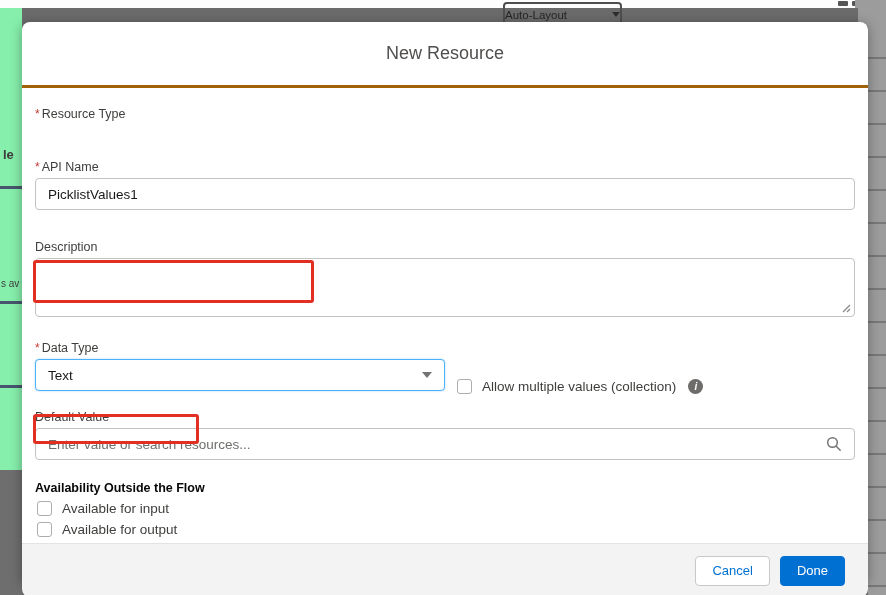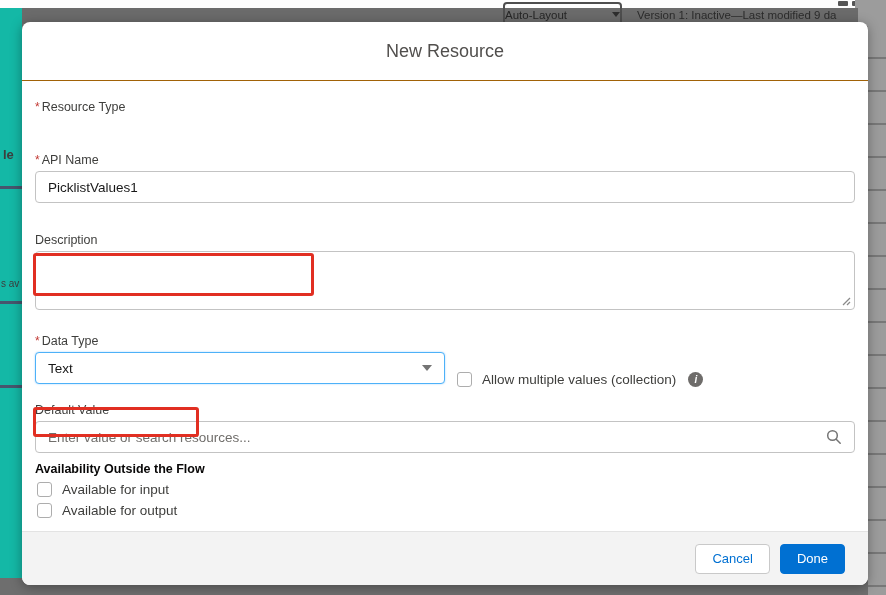--- a/index.html
+++ b/index.html
@@ -19,22 +19,22 @@
   .top-dash { position: absolute; background: #555; height: 5px; border-radius: 1px; }
   .topright-block {
     position: absolute; left: 855px; top: 0; width: 31px; height: 26px;
     background: #9c9c9c;
   }
   .right-strip {
     position: absolute; left: 868px; top: 26px; width: 18px; height: 569px;
     background: repeating-linear-gradient(#9c9c9c 0 31px, #787878 31px 33px);
   }
   .left-strip {
-    position: absolute; left: 0; top: 8px; width: 22px; height: 570px;
-    background: #14b8a6; overflow: hidden;
+    position: absolute; left: 0; top: 8px; width: 22px; height: 462px;
+    background: #86efac; overflow: hidden;
   }
   .left-frag { position: absolute; color: #3d3d3d; }
   .frag-0 { left: 3px; top: 139px; font-size: 13px; font-weight: bold; }
   .frag-1 { left: 5px; top: 237px; font-size: 15px; padding-left: 28px; }
   .frag-2 { left: 1px; top: 270px; font-size: 10px; }
   .left-line { position: absolute; left: 0; width: 22px; height: 3px; background: #47566e; }
   .lline-0 { top: 178px; }
   .lline-1 { top: 293px; }
   .lline-2 { top: 377px; }
 
@@ -59,23 +59,23 @@
   }
 
   
   .modal {
     position: absolute; left: 22px; top: 22px; width: 846px; height: 563px;
     background: #ffffff; border-radius: 8px;
     box-shadow: 0 2px 12px rgba(0,0,0,.35);
     display: flex; flex-direction: column;
   }
   .modal-header {
-    height: 59px; flex: 0 0 auto;
+    height: 66px; flex: 0 0 auto;
     display: flex; align-items: center; justify-content: center;
-    border-bottom: 1px solid #a16207;
+    border-bottom: 3px solid #a16207;
     text-align: center;
   }
   .modal-title { font-size: 18px; color: #514f4d; font-weight: 400; }
 
   .modal-body {
     flex: 1 1 auto; position: relative;
     padding: 19px 13px 0 13px;
   }
 
   .field-label {
@@ -149,39 +149,38 @@
   .anno { position: absolute; border: 3px solid #e12f22; border-radius: 3px; z-index: 5; }
   .anno-api  { left: 11px; top: 172px; width: 281px; height: 43px; }
   .anno-data { left: 11px; top: 326px; width: 166px; height: 30px; }
 
   
   .g-resource { margin-top: 0; }
   .g-api      { margin-top: 39px; }
   .g-desc     { margin-top: 30px; }
   .g-datatype { margin-top: 24px; }
   .g-default  { margin-top: 16px; }
-  .g-avail    { margin-top: 9px; }
+  .g-avail    { margin-top: 21px; }
 </style>
 </head>
 <body>
 
 <div class="stage">
 
   <div class="top-white-strip"></div>
   <div class="top-dash" style="left:838px; top:1px; width:10px;"></div>
   <div class="top-dash" style="left:852px; top:1px; width:6px;"></div>
   <div class="topright-block"></div>
   <div class="right-strip"></div>
   <div class="top-band"></div>
 
   <div class="auto-layout-btn">
     <span>Auto-Layout</span>
     <span class="tri"></span>
   </div>
-  <div class="version-text">Version 1: Inactive—Last modified 9 da</div>
 
   <div class="left-strip">
     <span class="left-frag frag-0">le</span>
     <span class="left-frag frag-1">nc</span>
     <span class="left-frag frag-2">s av</span>
     <span class="left-line lline-0"></span>
     <span class="left-line lline-1"></span>
     <span class="left-line lline-2"></span>
   </div>
 

